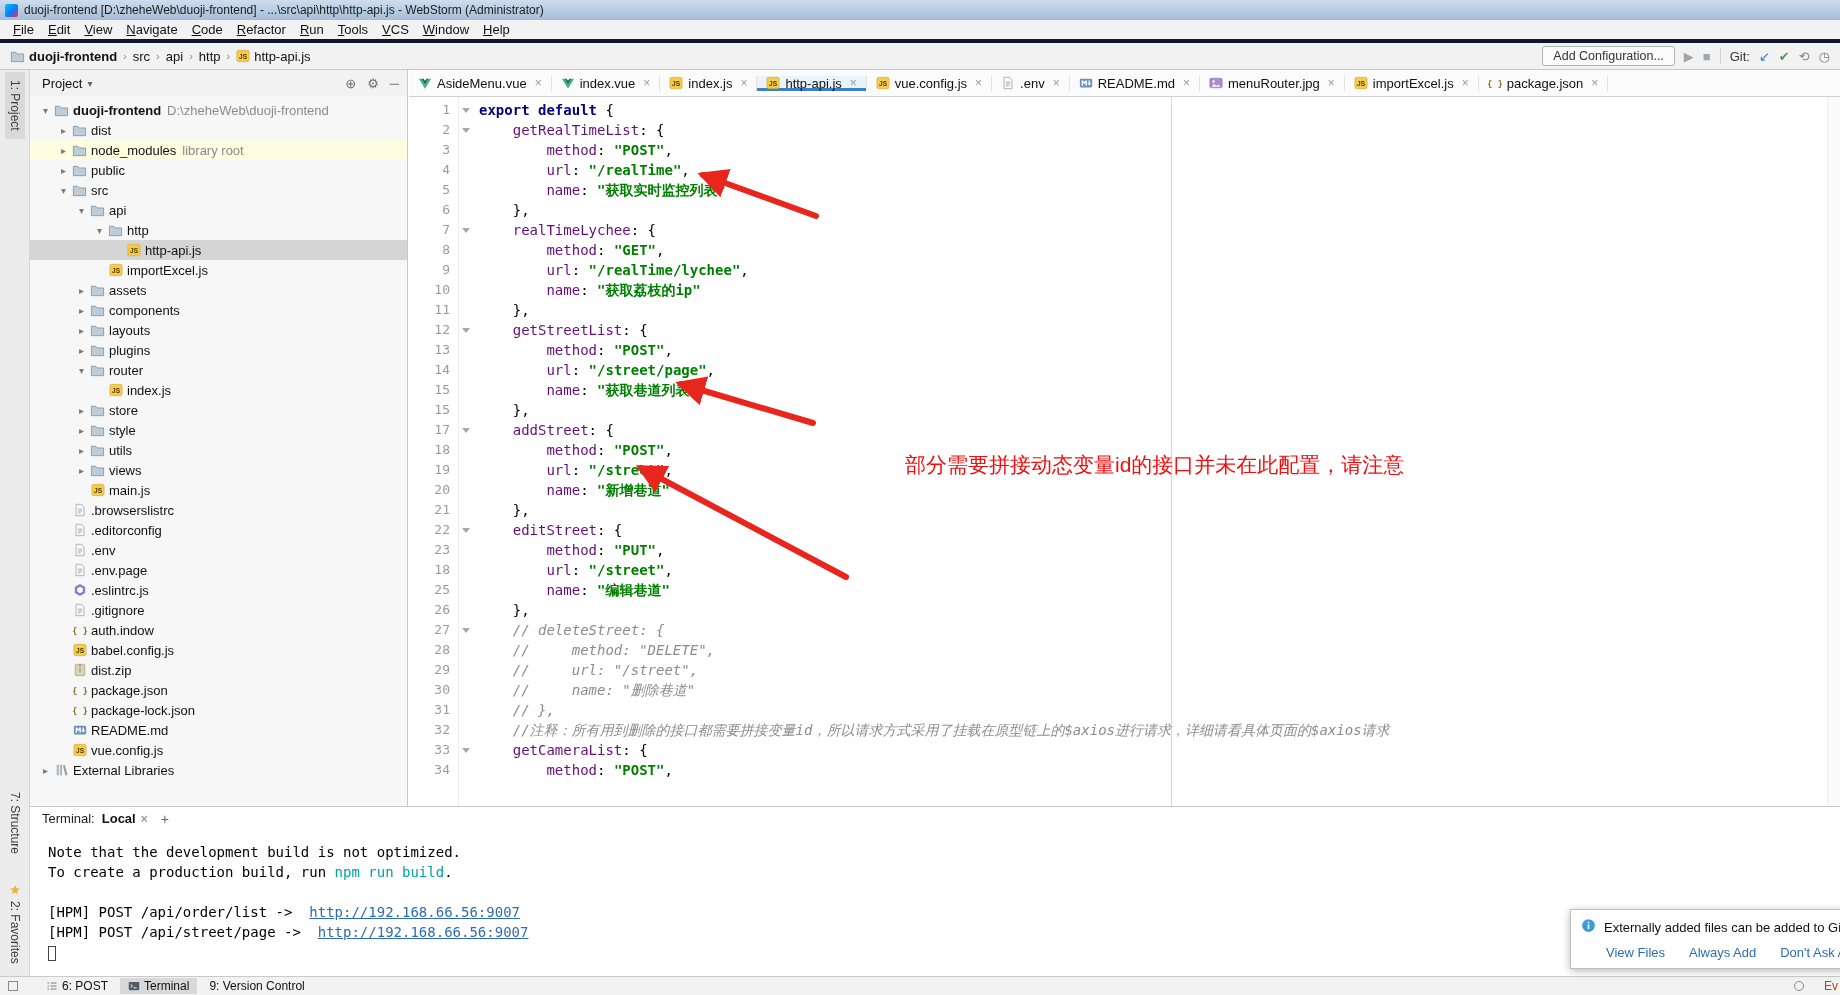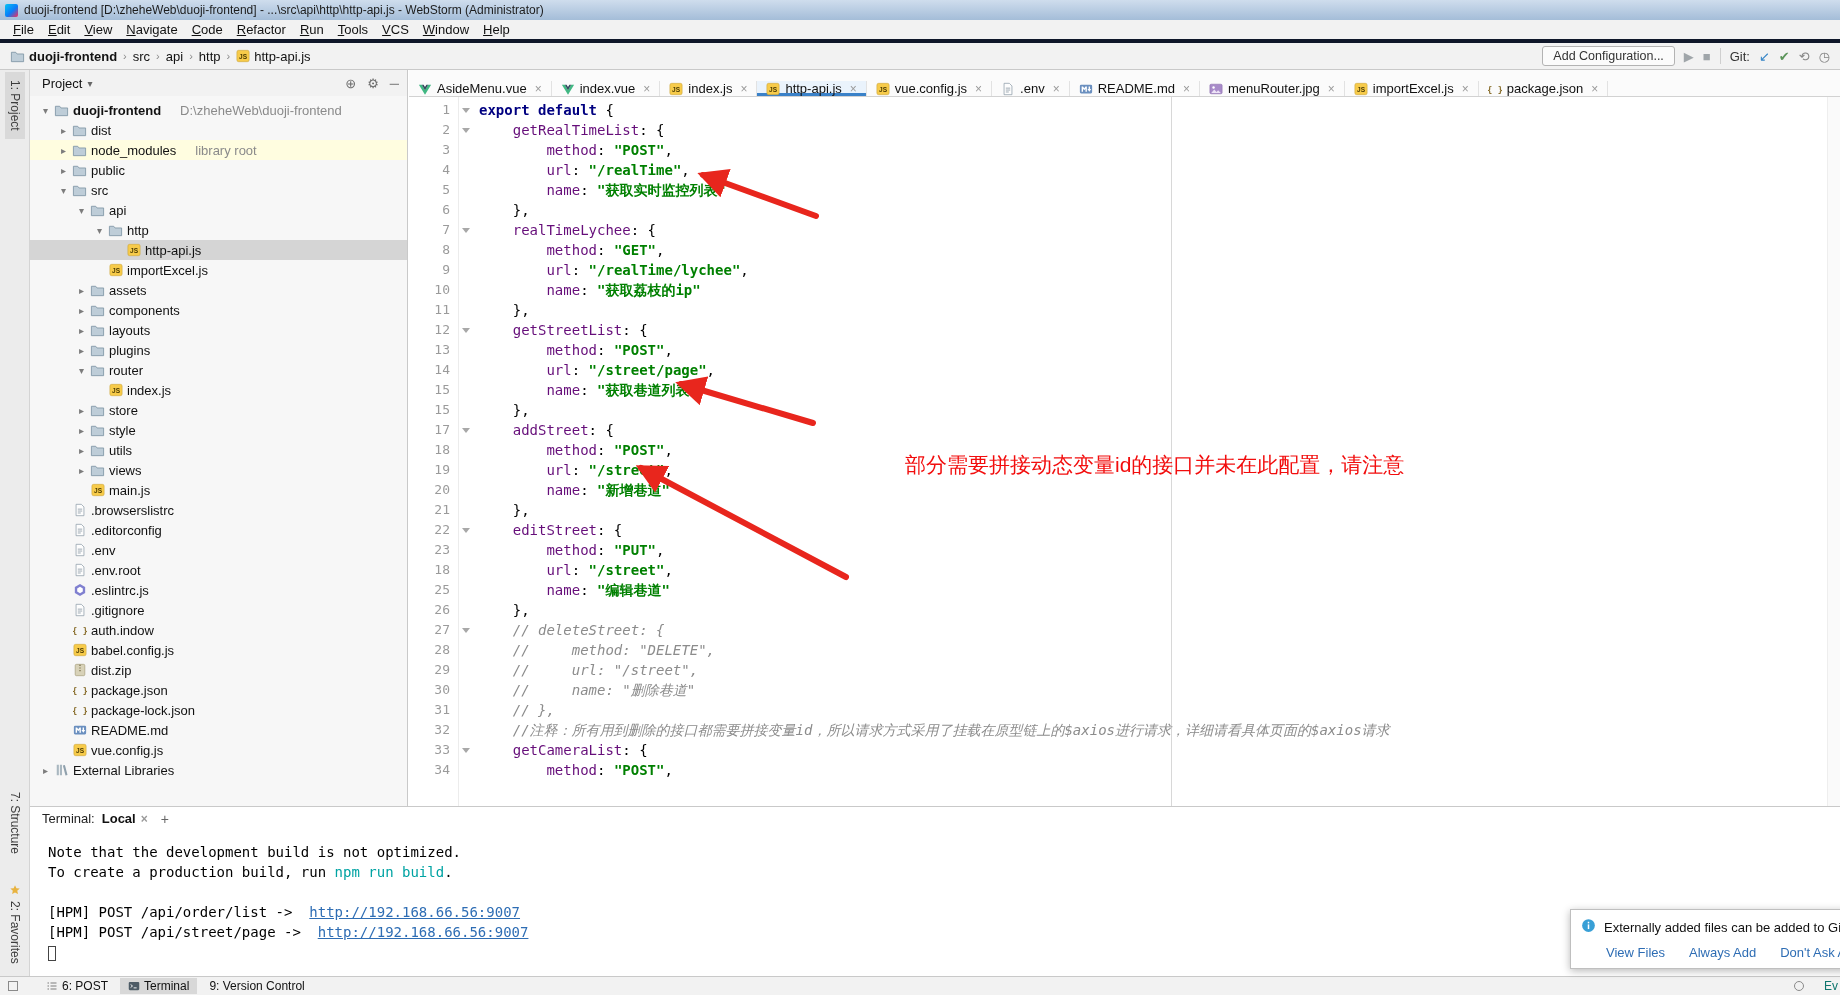--- a/index.html
+++ b/index.html
@@ -40,28 +40,28 @@
   
   .project-panel{position:absolute;left:30px;top:70px;width:378px;bottom:189px;background:#f7f7f7;border-right:1px solid #c9c9c9;overflow:hidden;z-index:2}
   .panel-header{height:26px;display:flex;align-items:center;padding:0 8px 0 12px;font-size:13px;background:#f2f2f2}
   .ph-caret{margin-left:5px;color:#666;font-size:10px}
   .ph-icons{margin-left:auto;display:flex;align-items:center;gap:11px;color:#6e6e6e;font-size:13px}
   .tree{position:absolute;top:30px;left:0;right:0;bottom:0;font-size:13px;overflow:hidden}
   .row{height:20px;display:flex;align-items:center;white-space:nowrap;cursor:default}
   .row .chev{width:15px;flex:none;text-align:center;color:#7d7d7d;font-size:10px}
   .row .fi{width:17px;flex:none;display:inline-flex;align-items:center;justify-content:center}
   .row .lbl{margin-left:3px}
-  .row .extra{margin-left:19px;color:#8a8a8a}
+  .row .extra{margin-left:6px;color:#8a8a8a}
   .row.sel{background:#d5d5d5}
   .row.hl{background:#fffde0}
   .row.bold .lbl{font-weight:bold}
 
   
   .editor{position:absolute;left:409px;top:70px;right:0;bottom:189px;background:#fff}
-  .tabbar{height:27px;border-bottom:1px solid #d2d2d2;background:#fbfbfb;display:flex;align-items:flex-end;overflow:hidden}
+  .tabbar{height:27px;border-bottom:1px solid #d2d2d2;background:#fbfbfb;display:flex;align-items:center;overflow:hidden}
   .tab{display:inline-flex;align-items:center;gap:5px;padding:0 9px;border-right:1px solid #e2e2e2;font-size:13px;cursor:default;white-space:nowrap}
   .tab .close{color:#9a9a9a;font-size:12px;margin-left:3px}
   .tab.active{background:var(--tabactive,#eaf3fc);box-shadow:inset 0 -3px 0 var(--accent,#3a81c8)}
   .editor-body{position:absolute;top:27px;left:0;right:0;bottom:0;display:flex;background:#fff;overflow:hidden}
   .gutter{width:50px;flex:none;padding:3px 8px 0 0;text-align:right;color:#9b9b9b;font-family:"DejaVu Sans Mono",monospace;font-size:13px;line-height:20px;border-right:1px solid #ececec}
   .gnum{height:20px}
   .fold-col{width:14px;flex:none;position:relative}
   .fold{position:absolute;left:3px;width:0;height:0;border-left:4px solid transparent;border-right:4px solid transparent;border-top:5px solid #a8a8a8}
   .code{flex:1;padding:3px 0 0 6px;font-family:"DejaVu Sans Mono","DejaVu Sans",monospace;font-size:14px;line-height:20px;white-space:pre;position:relative;z-index:1;overflow:hidden}
   .code-line{height:20px}
@@ -95,21 +95,21 @@
   .notif-row{display:flex;align-items:center;gap:8px;white-space:nowrap}
   .notif-actions{margin:9px 0 0 25px;display:flex;gap:24px;white-space:nowrap}
   .notif-link{color:var(--link,#2e6db4);cursor:pointer}
 
   
   .statusbar{position:absolute;left:0;right:0;bottom:0;height:19px;background:#f2f2f2;border-top:1px solid #c9c9c9;display:flex;align-items:center;font-size:12px;padding:0 6px;gap:4px;z-index:10}
   .sb-box{width:10px;height:10px;border:1px solid #8a8a8a;margin:0 16px 0 2px;flex:none}
   .sb-item{display:inline-flex;align-items:center;gap:4px;padding:1px 8px;cursor:default}
   .sb-item.active{background:#d8d8d8}
   .sb-ic{display:inline-flex}
-  .sb-right{margin-left:auto;display:inline-flex;align-items:center;gap:20px;margin-right:-4px;color:#0f766e}
+  .sb-right{margin-left:auto;display:inline-flex;align-items:center;gap:20px;margin-right:-4px;color:#c2410c}
   .sb-ring{width:10px;height:10px;border-radius:50%;border:1.5px solid #8a8a8a;display:inline-block}
 </style>
 </head>
 <body>
 
 <div class="app">
 
   <div class="titlebar">
     <span class="ws-logo"></span>
     <span class="title-text">duoji-frontend [D:\zheheWeb\duoji-frontend] - ...\src\api\http\http-api.js - WebStorm (Administrator)</span>
@@ -426,21 +426,21 @@
           <span class="lbl">.env</span>
         </div>
         <div class="row" style="padding-left: 26px;">
           <span class="chev"></span>
           <span class="fi" style="display: inline-flex;">
             <svg viewBox="0 0 16 16" width="14" height="14">
               <path d="M3.5 1.5h6l3 3v10h-9z" fill="#FDFDFD" stroke="#93A1AC" stroke-width="0.9"></path>
               <path d="M5.5 7h5M5.5 9.2h5M5.5 11.4h3.4" stroke="#93A1AC" stroke-width="1"></path>
             </svg>
           </span>
-          <span class="lbl">.env.root</span>
+          <span class="lbl">.env.page</span>
         </div>
         <div class="row" style="padding-left: 26px;">
           <span class="chev"></span>
           <span class="fi" style="display: inline-flex;">
             <svg viewBox="0 0 16 16" width="14" height="14">
               <path d="M8 1.2l5.9 3.4v6.8L8 14.8l-5.9-3.4V4.6z" fill="#8080D0"></path>
               <path d="M8 4.4l3.2 1.8v3.6L8 11.6 4.8 9.8V6.2z" fill="#fff"></path>
             </svg>
           </span>
           <span class="lbl">.eslintrc.js</span>

